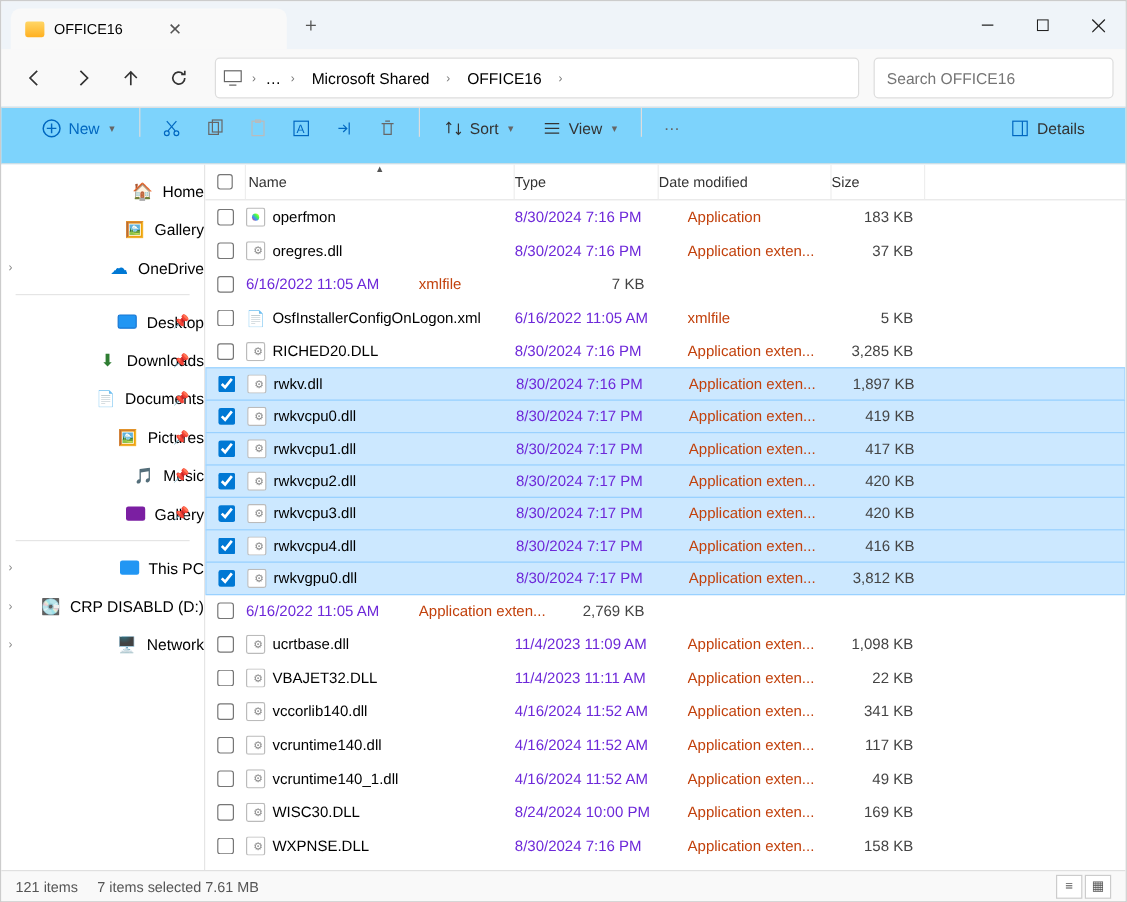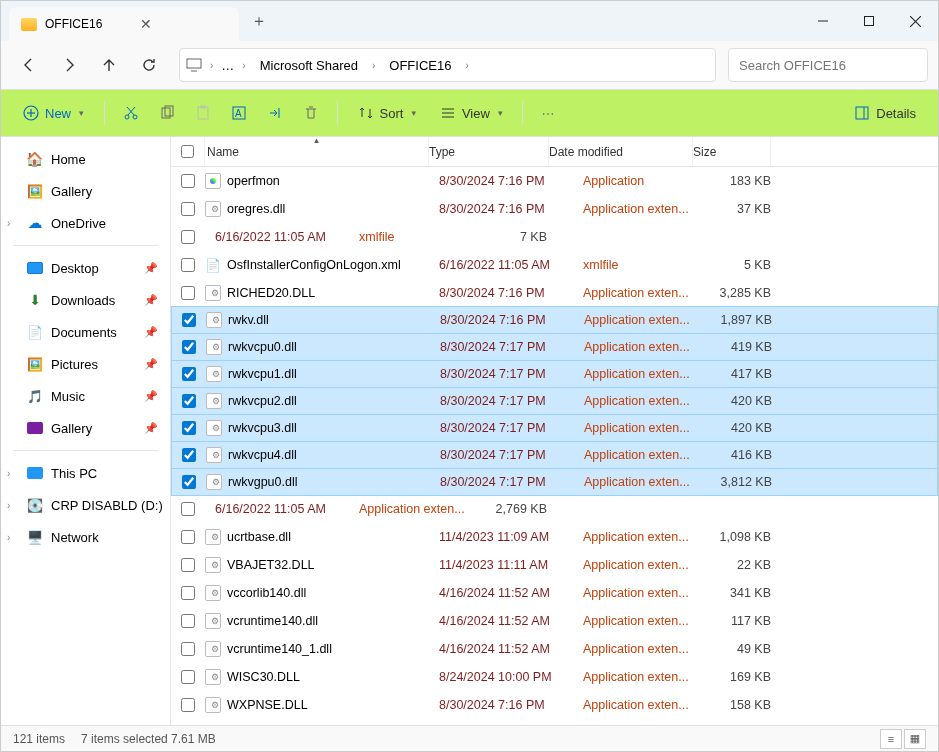--- a/index.html
+++ b/index.html
@@ -13,29 +13,29 @@
 .winctrl { margin-left: auto; display: flex; }
 .winctrl div { width: 46px; height: 40px; display: flex; align-items: center; justify-content: center; cursor: pointer; color: #222; }
 .navbar { height: 48px; background: #f9f9f9; display: flex; align-items: center; padding: 0 10px; gap: 4px; }
 .navbtn { width: 36px; height: 36px; display: flex; align-items: center; justify-content: center; cursor: pointer; color: #333; border-radius: 4px; }
 .navbtn svg { width: 16px; height: 16px; }
 .breadcrumbs { flex: 1; display: flex; align-items: center; height: 34px; background: #fff; border: 1px solid #ddd; border-radius: 4px; margin: 0 8px; padding: 0 6px; gap: 4px; font-size: 13px; }
 .breadcrumbs .chev { color: #777; font-size: 10px; padding: 0 4px; }
 .breadcrumbs .crumb { padding: 3px 6px; cursor: pointer; border-radius: 3px; }
 .searchbox { width: 200px; height: 34px; background: #fff; border: 1px solid #ddd; border-radius: 4px; padding: 0 10px; font-size: 13px; color: #777; display: flex; align-items: center; }
 .searchbox input { border: none; outline: none; width: 100%; font-size: 13px; }
-.toolbar { height: 48px; background: #bef264; border-bottom: 1px solid #e0e0e0; border-top: 1px solid #e0e0e0; display: flex; align-items: center; padding: 0 12px; gap: 4px; }
+.toolbar { height: 48px; background: #7dd3fc; border-bottom: 1px solid #e0e0e0; border-top: 1px solid #e0e0e0; display: flex; align-items: flex-start; padding: 0 24px; gap: 4px; }
 .tbtn { height: 34px; display: flex; align-items: center; gap: 6px; padding: 0 10px; cursor: pointer; border-radius: 4px; color: #333; font-size: 13px; }
 .tbtn svg { width: 16px; height: 16px; }
 .tbtn .caret { font-size: 9px; color: #666; margin-left: 2px; }
 .tsep { width: 1px; height: 24px; background: #ddd; margin: 0 6px; }
 .tbtn.icononly { padding: 0 8px; color: #666; }
 .content { flex: 1; display: flex; overflow: hidden; background: #fff; }
 .sidebar { width: 170px; border-right: 1px solid #e5e5e5; padding-top: 6px; overflow-y: auto; }
-.side-item { height: 32px; display: flex; align-items: center; gap: 8px; padding-left: 26px; font-size: 13px; cursor: pointer; position: relative; }
+.side-item { height: 32px; display: flex; align-items: center; gap: 8px; padding-left: 26px; font-size: 13px; cursor: pointer; position: relative; justify-content: flex-end; }
 .side-item .pin { position: absolute; right: 12px; color: #888; font-size: 11px; }
 .side-item .exp { position: absolute; left: 6px; color: #888; font-size: 10px; }
 .side-sep { height: 1px; background: #e5e5e5; margin: 6px 12px; }
 .ico { width: 16px; height: 16px; display: inline-flex; align-items: center; justify-content: center; }
 .ico-home::before { content: "🏠"; font-size: 14px; }
 .ico-gallery::before { content: "🖼️"; font-size: 13px; }
 .ico-onedrive::before { content: "☁"; color: #0078d4; font-size: 15px; }
 .ico-desktop { width:16px; height:12px; background:#2196f3; border-radius:2px; border:1px solid #1976d2; }
 .ico-dl::before { content:"⬇"; color:#2e7d32; font-size: 14px; }
 .ico-docs::before { content:"📄"; font-size: 13px; }
@@ -53,21 +53,21 @@
 .col-type { width: 120px; }
 .col-size { width: 78px; text-align: right; padding-right: 24px; }
 .col-head { border-right: 1px solid #eee; height: 100%; display: flex; align-items: center; }
 .sort-caret { position:absolute; left:50%; top:-2px; transform:translateX(-50%); font-size:9px; color:#555; }
 .filelist { flex: 1; overflow-y: auto; }
 .row { height: 28px; display: flex; align-items: center; font-size: 12.5px; cursor: default; }
 .row.selected { background: #cce8ff; border: 1px solid #99d1ff; margin: -1px 0; }
 .row .cbox { width: 34px; display:flex; justify-content:center; }
 .row input[type=checkbox] { width: 14px; height: 14px; accent-color: #0078d4; }
 .row .fname { width: 224px; display:flex; align-items:center; gap:6px; overflow:hidden; white-space:nowrap; text-overflow:ellipsis; }
-.row .fdate { width: 144px; color: #7f1d1d; margin-left: 10px; }
+.row .fdate { width: 144px; color: #6d28d9; }
 .row .ftype { width: 120px; color: #c2410c; overflow:hidden; white-space:nowrap; text-overflow:ellipsis; }
 .row .fsize { width: 78px; text-align: right; padding-right: 10px; color: #444; }
 .fico { width:16px; height:16px; display:inline-flex; align-items:center; justify-content:center; flex-shrink:0; }
 .fico-app { background:#fff; border:1px solid #bbb; border-radius:2px; position:relative; }
 .fico-app::after { content:""; position:absolute; width:6px; height:6px; border-radius:50%; background:linear-gradient(45deg,#f44,#48f,#4f4,#ff4); left:4px; top:4px; }
 .fico-dll { background:#fff; border:1px solid #bbb; border-radius:2px; }
 .fico-dll::after { content:"⚙"; font-size:9px; color:#888; position:relative; left:2px; }
 .fico-xml::before { content:"📄"; font-size:13px; }
 .statusbar { height: 26px; border-top: 1px solid #e0e0e0; background: #f9f9f9; display: flex; align-items: center; padding: 0 12px; font-size: 12px; color: #555; gap: 16px; }
 .statusbar .viewbtns { margin-left:auto; display:flex; gap:2px; }

